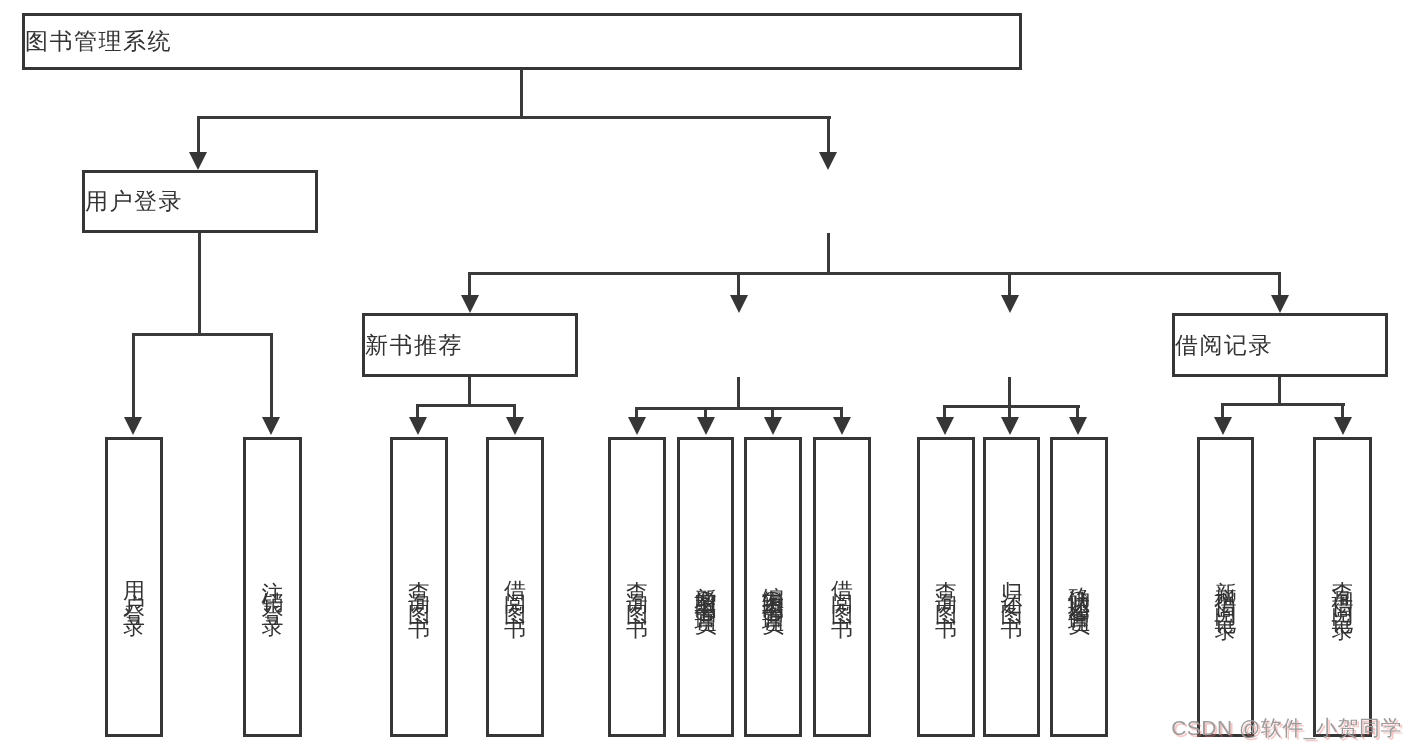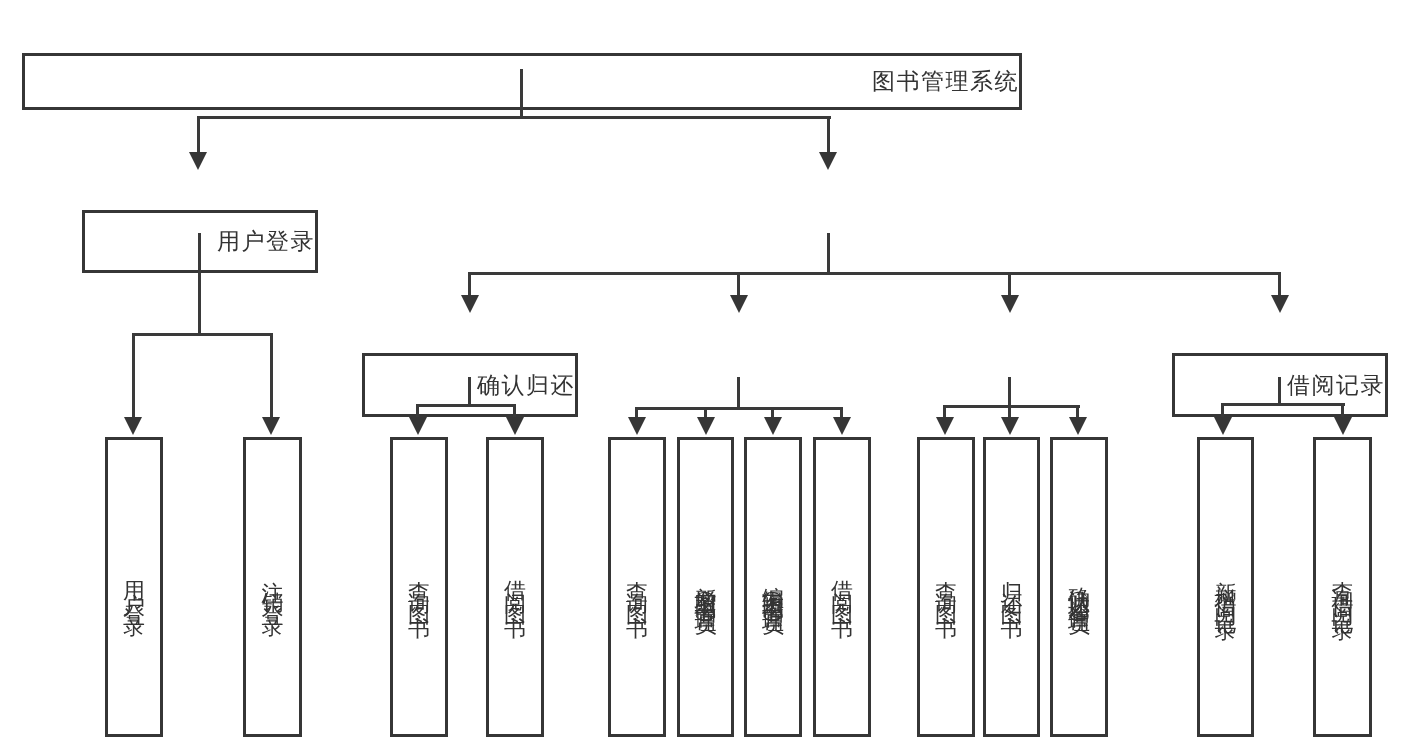--- a/index.html
+++ b/index.html
@@ -9,21 +9,21 @@
     background:#ffffff;
     font-family:"Liberation Sans", sans-serif;
     overflow:hidden;
   }
   
   .hbox{
     position:absolute;
     box-sizing:border-box;
     border:3px solid #363636;
     background:#ffffff;
-    display:flex;align-items:center;justify-content:flex-end;margin-top:40px;
+    display:flex;align-items:center;justify-content:flex-start;
   }
   .hlabel{
     color:#333333;
     font-size:23px;
     letter-spacing:1.5px;
     white-space:nowrap;
   }
   .vbox{
     position:absolute;
     box-sizing:border-box;
@@ -90,21 +90,21 @@
   <div class="vl" style="left:468px;top:272px;height:25px"></div>
   <div class="arrow" style="left:461px;top:295px"></div>
   <div class="vl" style="left:737px;top:272px;height:25px"></div>
   <div class="arrow" style="left:730px;top:295px"></div>
   <div class="vl" style="left:1008px;top:272px;height:25px"></div>
   <div class="arrow" style="left:1001px;top:295px"></div>
   <div class="vl" style="left:1278px;top:272px;height:25px"></div>
   <div class="arrow" style="left:1271px;top:295px"></div>
 
   <div class="hbox" style="left:362px;top:313px;width:216px;height:64px">
-    <span class="hlabel">确认归还</span>
+    <span class="hlabel">新书推荐</span>
   </div>
   <div class="hbox" style="left:1172px;top:313px;width:216px;height:64px">
     <span class="hlabel">借阅记录</span>
   </div>
 
   <div class="vl" style="left:468px;top:377px;height:30px"></div>
   <div class="hl" style="left:416px;top:404px;width:100px"></div>
   <div class="vl" style="left:416px;top:404px;height:15px"></div>
   <div class="arrow" style="left:409px;top:417px"></div>
   <div class="vl" style="left:513px;top:404px;height:15px"></div>
@@ -174,14 +174,15 @@
     <span class="vtext" style="letter-spacing: 4px;">确认归还（管理员）</span>
   </div>
 
   <div class="vbox" style="left:1197px;width:57px">
     <span class="vtext" style="letter-spacing: 8px;">新增借阅记录</span>
   </div>
   <div class="vbox" style="left:1313px;width:59px">
     <span class="vtext" style="letter-spacing: 8px;">查询借阅记录</span>
   </div>
 
+  <div class="watermark">CSDN @软件_小贺同学</div>
 
 </div>
 
 </body></html>

